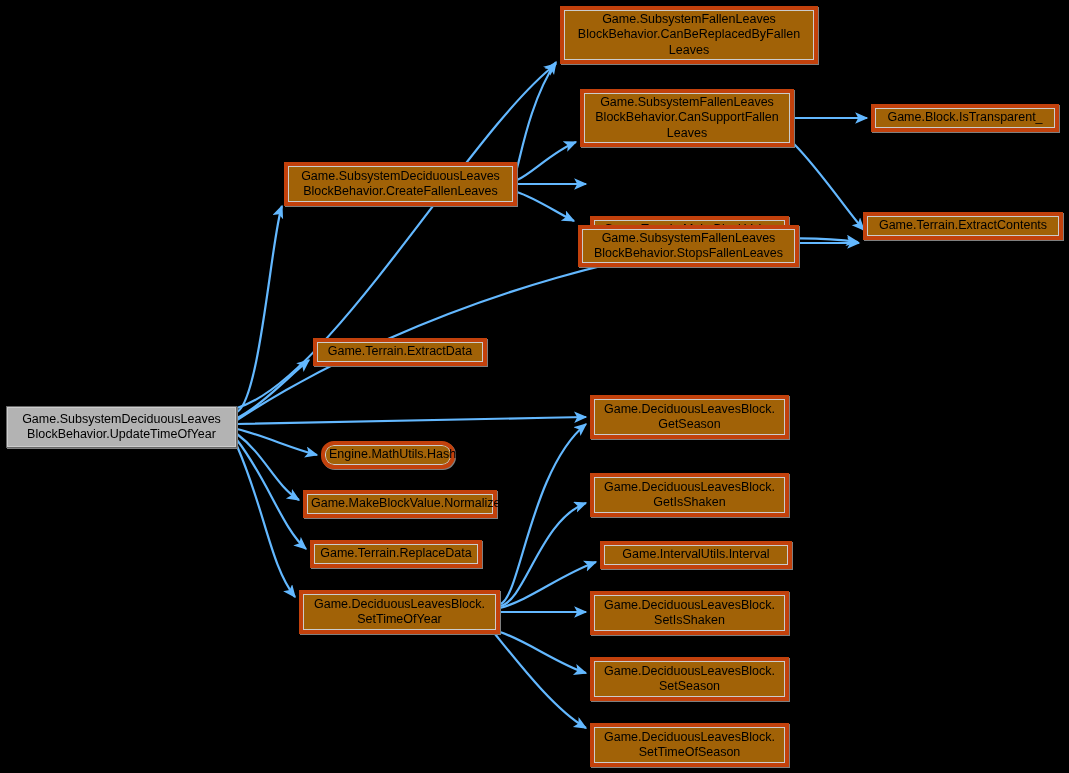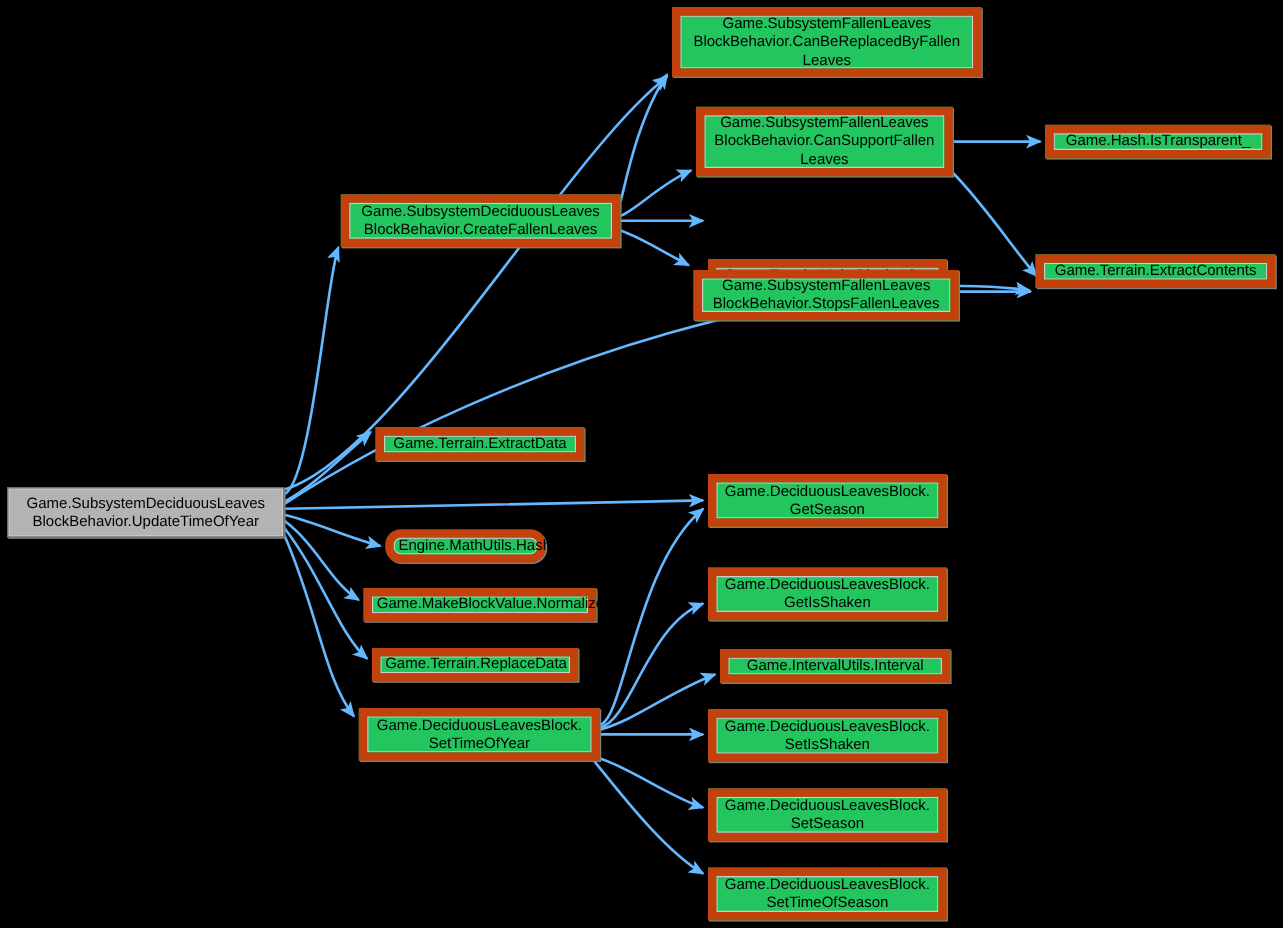--- a/index.html
+++ b/index.html
@@ -19,22 +19,22 @@
   svg#edges {
     position: absolute;
     left: 0;
     top: 0;
     width: 1069px;
     height: 773px;
   }
   .node {
     position: absolute;
     box-sizing: border-box;
-    background: #22c55e;
-    border: 7px solid #c2410c;
+    background: #a16207;
+    border: 4px solid #c2410c;
     box-shadow: 1px 1px 0 0 #7f7f7f, 0 0 0 1px #cccccc inset;
     display: flex;
     align-items: center;
     justify-content: center;
     text-align: center;
     color: #000000;
     font-size: 12.5px;
     line-height: 15.5px;
     letter-spacing: 0px;
     z-index: 5;
@@ -107,26 +107,26 @@
 Leaves</span>
       </div>
       <div class="node" style="left: 590px; top: 170px; width: 199px; height: 28px; margin-top: 46px;">
         <span>Game.Terrain.MakeBlockValue</span>
       </div>
       <div class="node" style="left: 578px; top: 225px; width: 221px; height: 42px;">
         <span>Game.SubsystemFallenLeaves
 BlockBehavior.StopsFallenLeaves</span>
       </div>
       <div class="node" style="left: 871px; top: 104px; width: 188px; height: 28px;">
-        <span>Game.Hash.IsTransparent_</span>
+        <span>Game.Block.IsTransparent_</span>
       </div>
       <div class="node" style="left: 863px; top: 212px; width: 200px; height: 28px;">
         <span>Game.Terrain.ExtractContents</span>
       </div>
-      <div class="node" style="left: 313px; top: 338px; width: 174px; height: 28px; margin-top: 18px;">
+      <div class="node" style="left: 313px; top: 338px; width: 174px; height: 28px;">
         <span>Game.Terrain.ExtractData</span>
       </div>
       <div class="node" style="left: 321px; top: 441px; width: 134px; height: 28px; border-radius: 13px;">
         <span>Engine.MathUtils.Hash</span>
       </div>
       <div class="node" style="left: 303px; top: 490px; width: 194px; height: 28px;">
         <span>Game.MakeBlockValue.Normalize</span>
       </div>
       <div class="node" style="left: 310px; top: 540px; width: 172px; height: 28px;">
         <span>Game.Terrain.ReplaceData</span>

